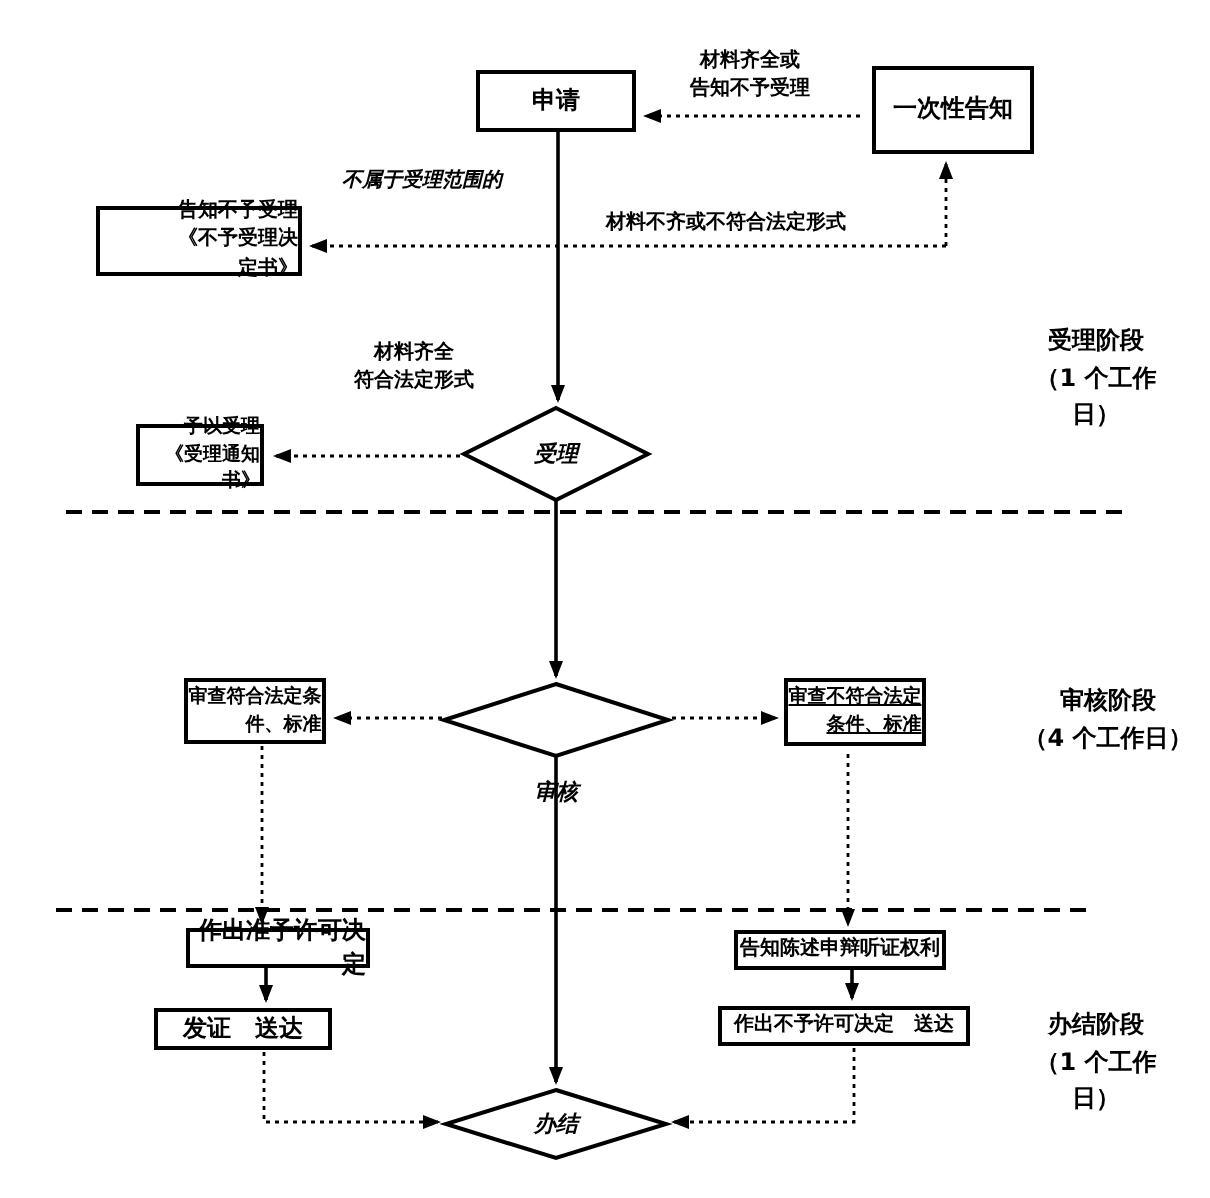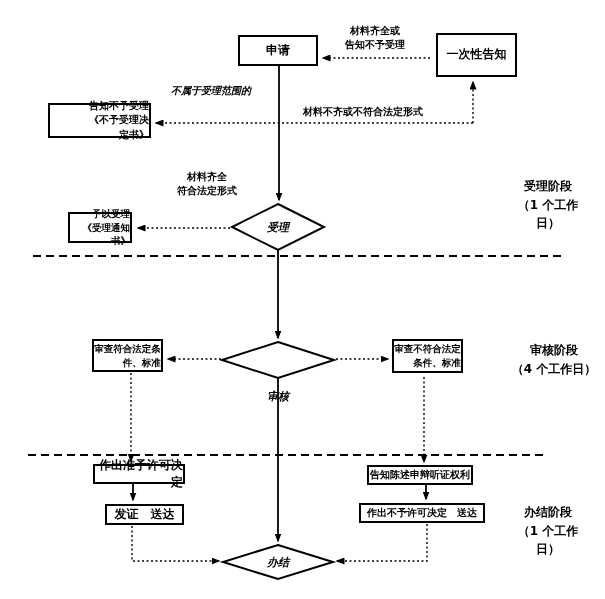--- a/index.html
+++ b/index.html
@@ -72,46 +72,46 @@
 
   <div class="box f10" style="left:48px;top:103px;width:103px;height:35px;padding-left:32px;">告知不予受理
 《不予受理决定书》</div>
 
   <div class="box f95" style="left:68px;top:212px;width:64px;height:31px;">予以受理
 《受理通知书》</div>
 
   <div class="box f95" style="left:92px;top:339px;width:71px;height:33px;">审查符合法定条
 件、标准</div>
 
-  <div class="box f95" style="left:392px;top:339px;width:71px;height:34px;">审查不符合法定
+  <div class="box f95" style="left:392px;top:339px;width:71px;height:34px;text-decoration:underline;">审查不符合法定
 条件、标准</div>
 
   <div class="box f105" style="left:93px;top:464px;width:92px;height:20px;">作出准予许可决定</div>
 
-  <div class="box f105" style="left:105px;top:504px;width:79px;height:21px;font-family:Liberation Serif, serif;">发证　送达</div>
+  <div class="box f105" style="left:77px;top:504px;width:89px;height:21px;font-family:Liberation Serif, serif;">发证　送达</div>
 
   <div class="box f10" style="left:367px;top:465px;width:106px;height:20px;">告知陈述申辩听证权利</div>
 
   <div class="box f10" style="left:359px;top:503px;width:126px;height:20px;">作出不予许可决定　送达</div>
 
   <div class="dlabel f11" style="left:278px;top:227px;">受理</div>
   <div class="dlabel f11" style="left:278px;top:360px;margin-top:36px;">审核</div>
   <div class="dlabel f11" style="left:278px;top:562px;">办结</div>
 
   <div class="lbl f10" style="left:330px;top:24px;width:90px;">材料齐全或
 告知不予受理</div>
 
   <div class="lbl f10" style="left:165px;top:84px;width:92px;font-style:italic;">不属于受理范围的</div>
 
   <div class="lbl f10" style="left:288px;top:105px;width:150px;">材料不齐或不符合法定形式</div>
 
   <div class="lbl f10" style="left:162px;top:170px;width:90px;">材料齐全
 符合法定形式</div>
 
-  <div class="lbl f12" style="left:510px;top:161px;width:76px;line-height:1.55;margin-top:16px;">受理阶段
+  <div class="lbl f12" style="left:510px;top:161px;width:76px;line-height:1.55;">受理阶段
 （1 个工作
 日）</div>
 
   <div class="lbl f12" style="left:506px;top:341px;width:96px;line-height:1.55;">审核阶段
 （4 个工作日）</div>
 
   <div class="lbl f12" style="left:510px;top:503px;width:76px;line-height:1.55;">办结阶段
 （1 个工作
 日）</div>
 

